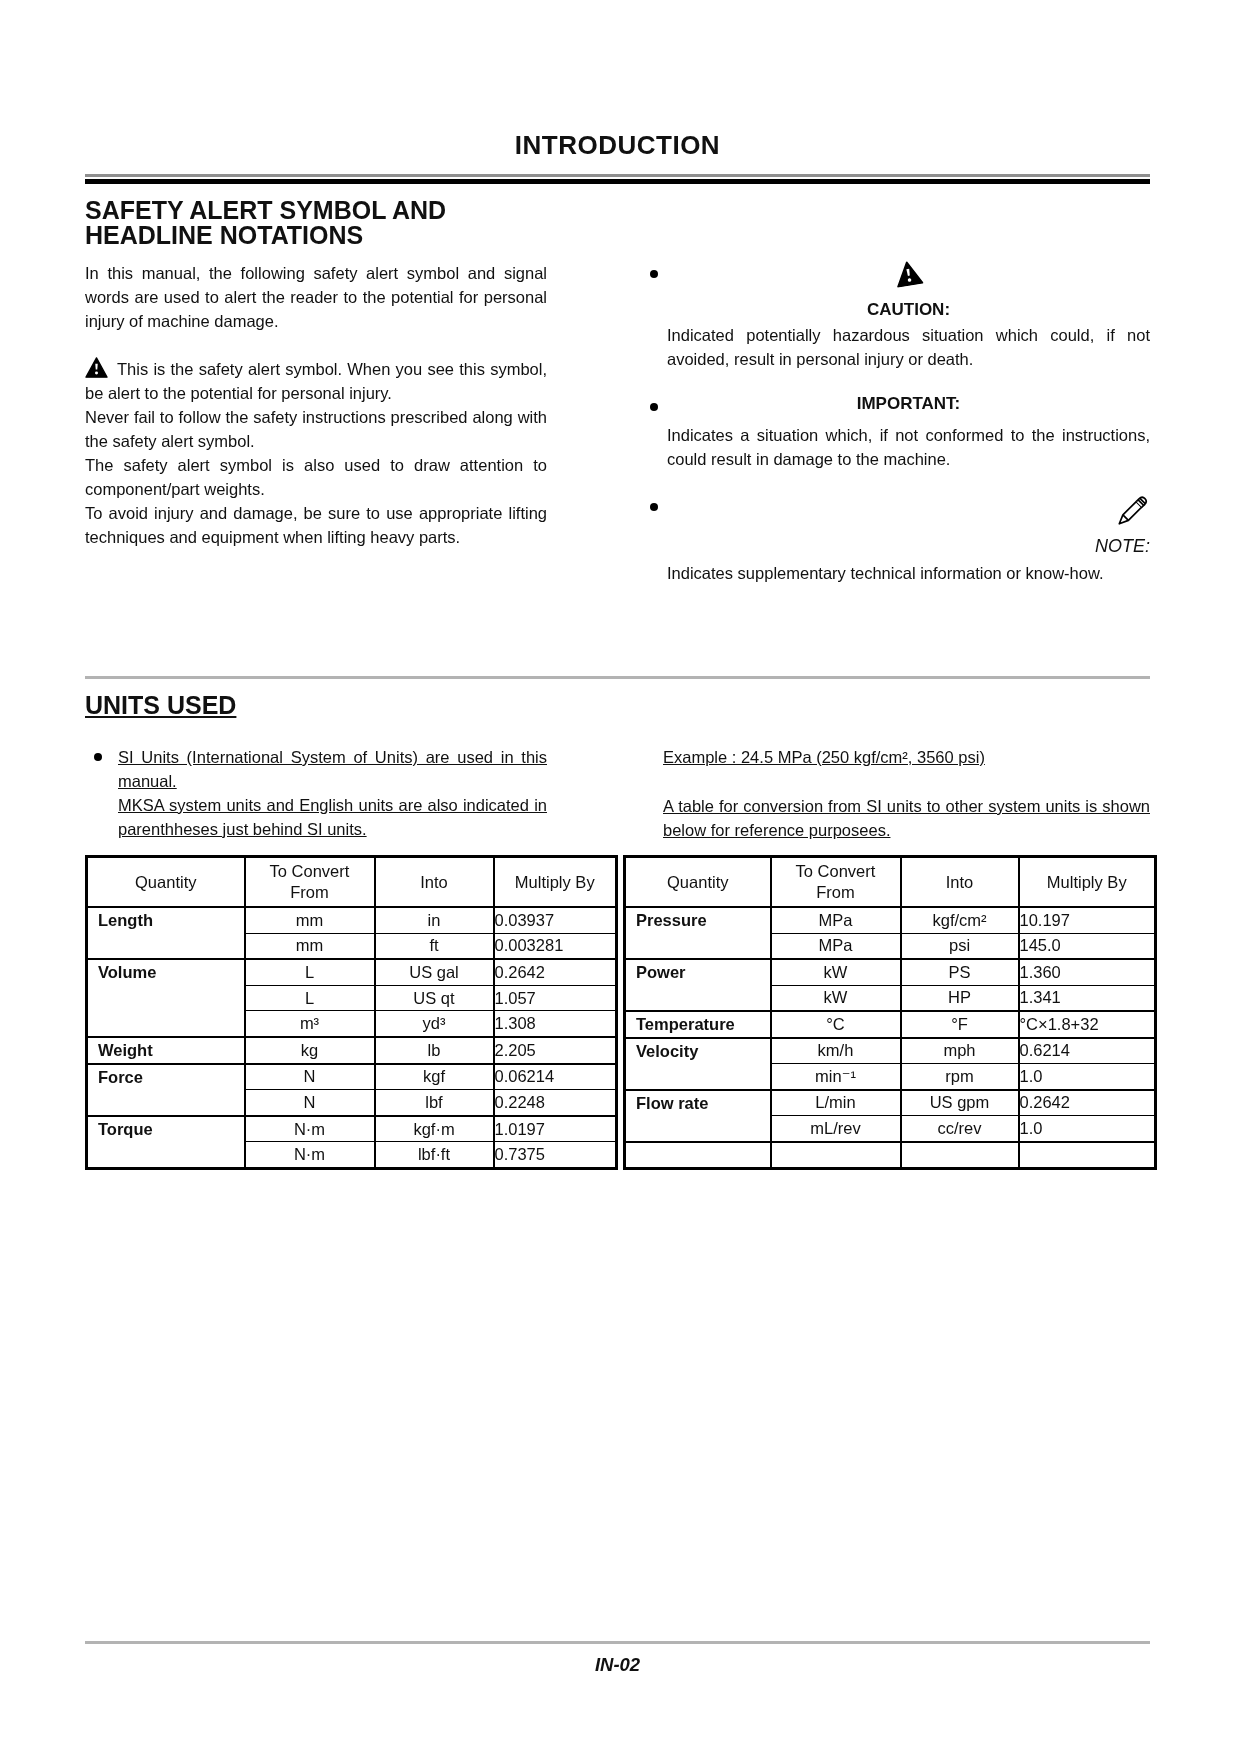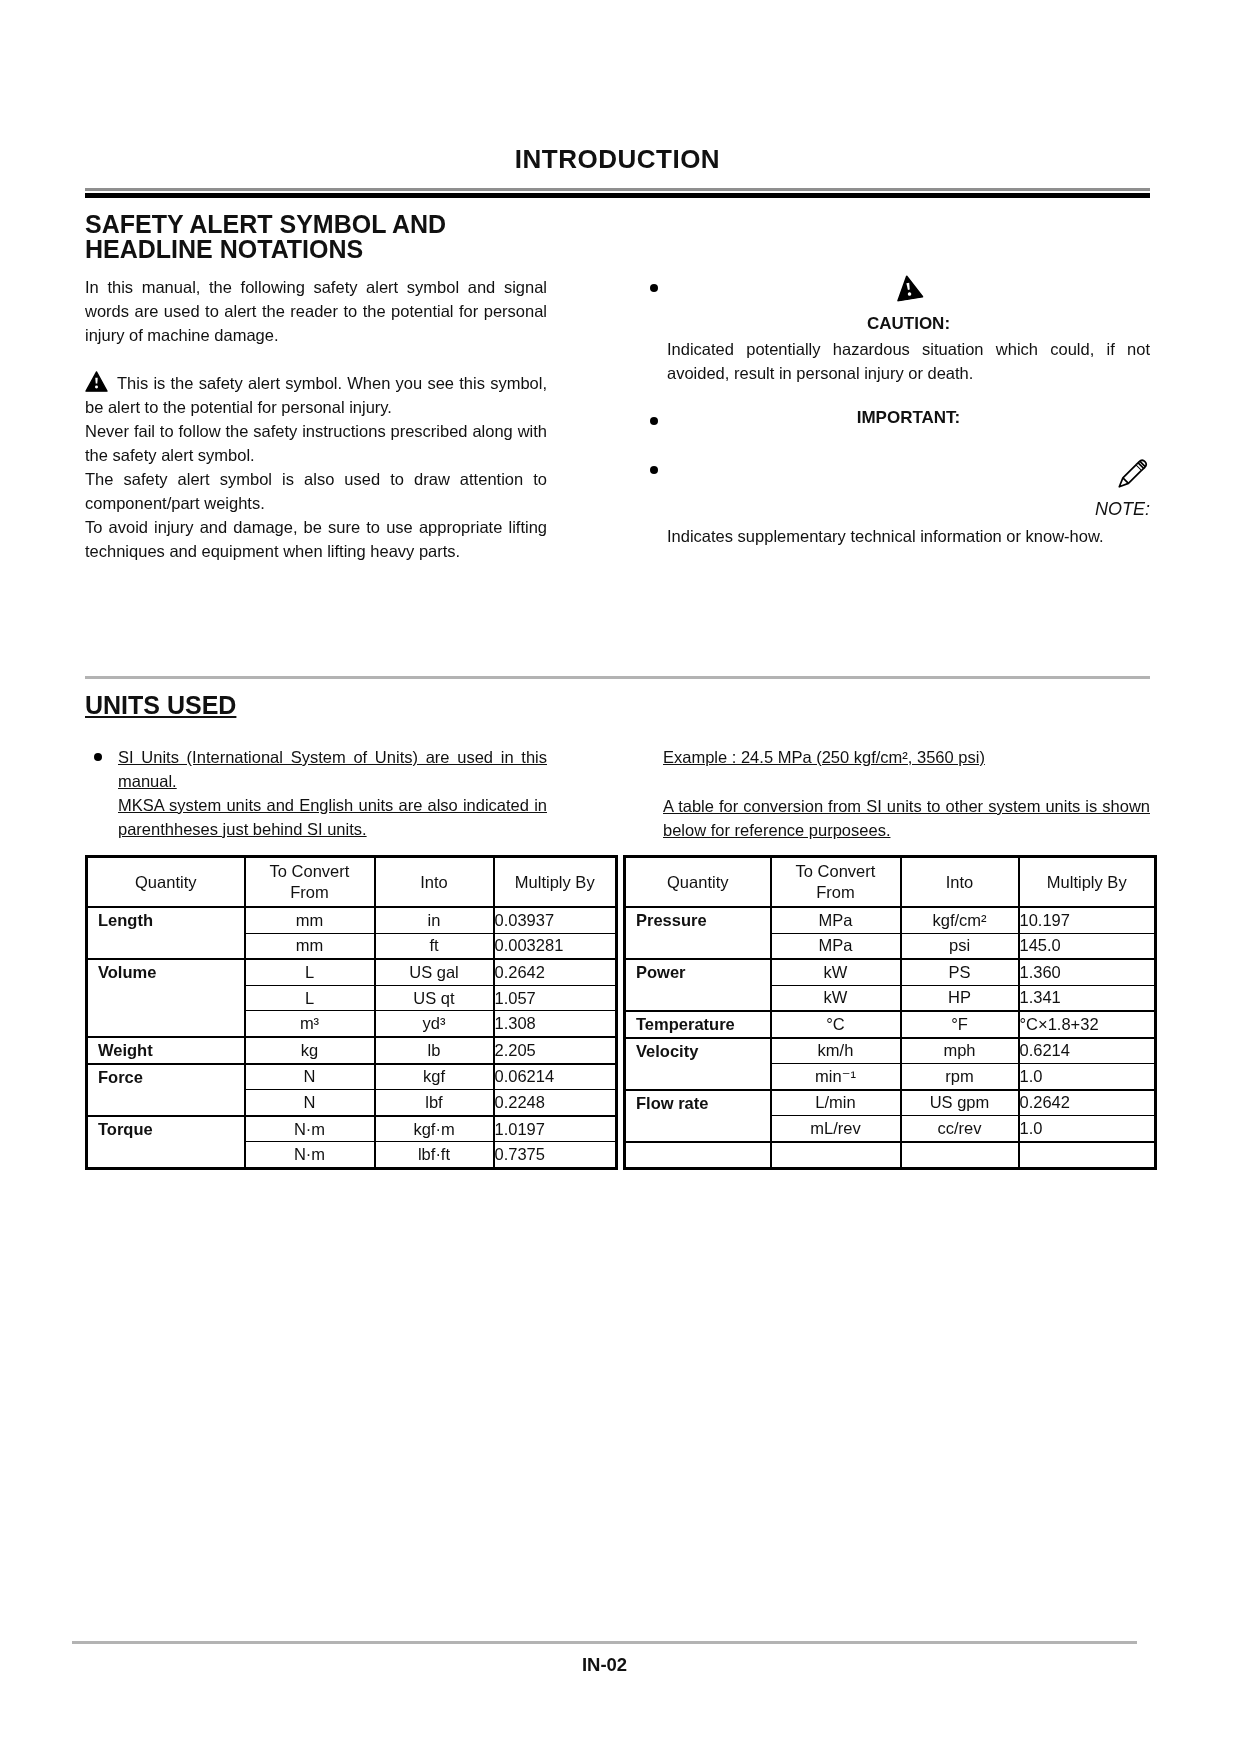--- a/index.html
+++ b/index.html
@@ -3,21 +3,21 @@
 <meta charset="utf-8">
 <style>
   html,body { margin:0; padding:0; background:#e8e8e8; }
   .page {
     position:relative; width:1240px; height:1755px; margin:0 auto;
     background:#fff; color:var(--ink,#111);
     font-family:"Liberation Sans","DejaVu Sans",sans-serif;
     overflow:hidden;
   }
   
-  .header-block { position:absolute; left:85px; top:144px; width:1065px; }
+  .header-block { position:absolute; left:85px; top:130px; width:1065px; }
   .page-title { text-align:center; font-size:26px; font-weight:bold; letter-spacing:.5px; }
   .rule-gray  { height:3px; background:var(--rule-gray,#8f8f8f); margin-top:13px; }
   .rule-black { height:5px; background:var(--border,#000); margin-top:2px; }
   .section-heading { font-size:25px; font-weight:bold; margin:14px 0 0 0; line-height:25px; }
   .safety-heading { max-width:480px; }
   
   .cols { display:flex; gap:103px; margin-top:13px; }
   .col-left  { flex:0 0 462px; width:462px; }
   .col-right { flex:1; min-width:0; }
   .para { margin:0; font-size:16.5px; line-height:24px; }
@@ -51,21 +51,21 @@
   .conv td {
     font-size:16.5px; height:24.5px; padding:0 8px;
     border-left:2px solid var(--border,#000); border-right:2px solid var(--border,#000);
   }
   .conv tbody tr { border-top:1px solid var(--border,#000); }
   .conv tbody tr.group-start { border-top:2px solid var(--border,#000); }
   .conv td.qty  { text-align:left; padding-left:10px; vertical-align:top; line-height:24px;font-weight:bold; }
   .conv td.unit { text-align:center; }
   .conv td.mult { text-align:left; padding-left:0; }
   
-  .footer-block { position:absolute; left:72px; top:1641px; width:1065px; text-align:center; }
+  .footer-block { position:absolute; left:85px; top:1641px; width:1065px; text-align:center;font-style:italic; }
   .footer-text { margin-top:10px; font-size:18.5px; font-weight:bold; }
 </style>
 </head>
 <body>
 
 <div class="page" style="--ink: #111111; --border: #000000; --rule-gray: #8f8f8f; --divider-gray: #b3b3b3;">
 
   <div class="header-block">
     <div class="page-title">INTRODUCTION</div>
     <div class="rule-gray"></div>
@@ -102,20 +102,21 @@
             <span class="notice-label">CAUTION:</span>
           </div>
           <p class="para justify">Indicated potentially hazardous situation which could, if not avoided, result in personal injury or death.</p>
         </div>
 
         <div class="notice">
           <span class="bullet-dot"></span>
           <div class="notice-head">
             <span class="notice-label">IMPORTANT:</span>
           </div>
+          <p class="para justify">Indicates a situation which, if not conformed to the instructions, could result in damage to the machine.</p>
         </div>
 
         <div class="notice">
           <span class="bullet-dot"></span>
           <div class="notice-head note-head">
             <span><svg width="36" height="32" viewBox="0 0 34 30" fill="none" stroke="#000" stroke-width="1.6" stroke-linejoin="round">
                   <path d="M5 28 L8.4 19.6 L21 7 L26.2 12.2 L13.6 24.8 Z" fill="#fff"></path>
                   <path d="M8.4 19.6 L13.6 24.8"></path>
                   <path d="M21 7 L23.6 4.4 Q26.6 1.6 29.2 4.2 Q31.8 6.8 29 9.8 L26.2 12.2" fill="#fff"></path>
                   <path d="M22.8 5.4 L27.9 10.5"></path>

